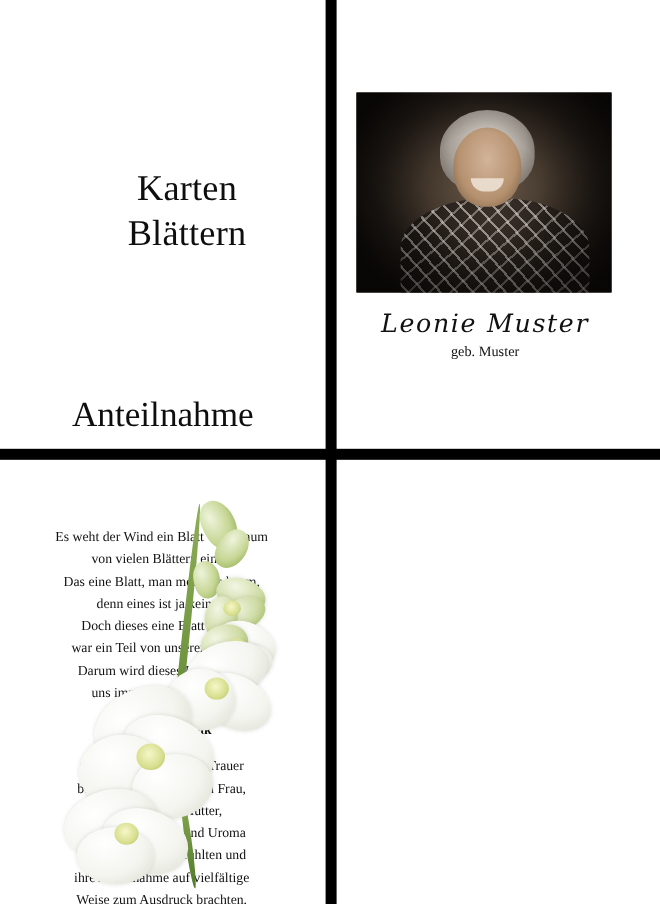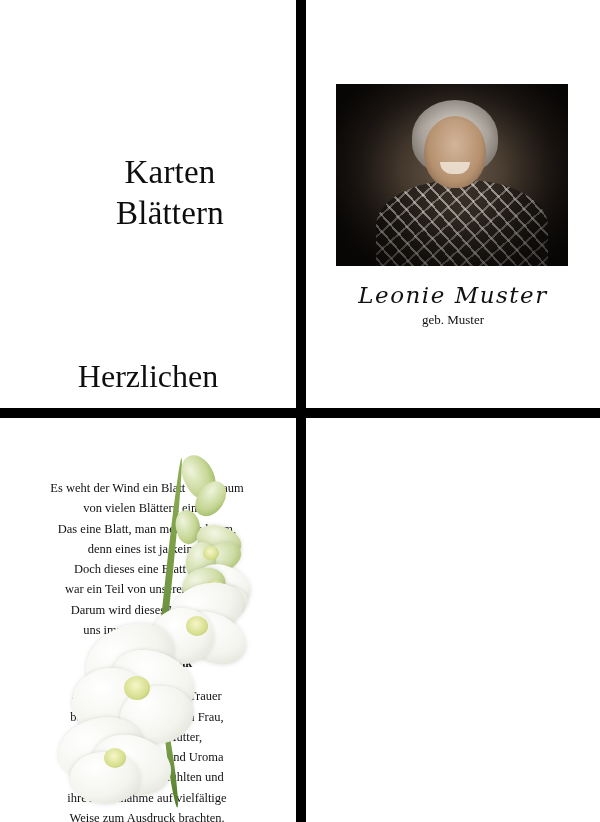--- a/index.html
+++ b/index.html
@@ -39,21 +39,21 @@
     height: 10px;
     background: #000000;
   }
 
   
   .quad {
     position: absolute;
     overflow: hidden;
   }
   .q-tl { left: 0;     top: 0;     width: 296px; height: 408px; }
-  .q-tr { left: 306px; top: 0;     width: 294px; height: 412px; border-radius: 31px; }
+  .q-tr { left: 294px; top: 0;     width: 294px; height: 412px; border-radius: 31px; }
   .q-bl { left: 0;     top: 418px; width: 296px; height: 404px; }
   .q-br { left: 306px; top: 418px; width: 294px; height: 404px; }
 
   
   .back-title {
     position: absolute;
     top: 152px;
     left: 0;
     width: 340px;
     text-align: center;
@@ -240,21 +240,21 @@
 <div id="page">
 
   <div class="fold-v"></div>
   <div class="fold-h"></div>
 
   <div class="quad q-tl">
     <div class="back-title">
       <span>Karten</span><br>
       <span>Blättern</span>
     </div>
-    <div class="knick-label">Herzlichen</div>
+    <div class="knick-label">Anteilnahme</div>
   </div>
 
   <div class="quad q-tr">
     <div class="portrait">
       <div class="bg"></div>
       <div class="body"></div>
       <div class="hair"></div>
       <div class="face"></div>
       <div class="smile"></div>
       <div class="shadow"></div>

